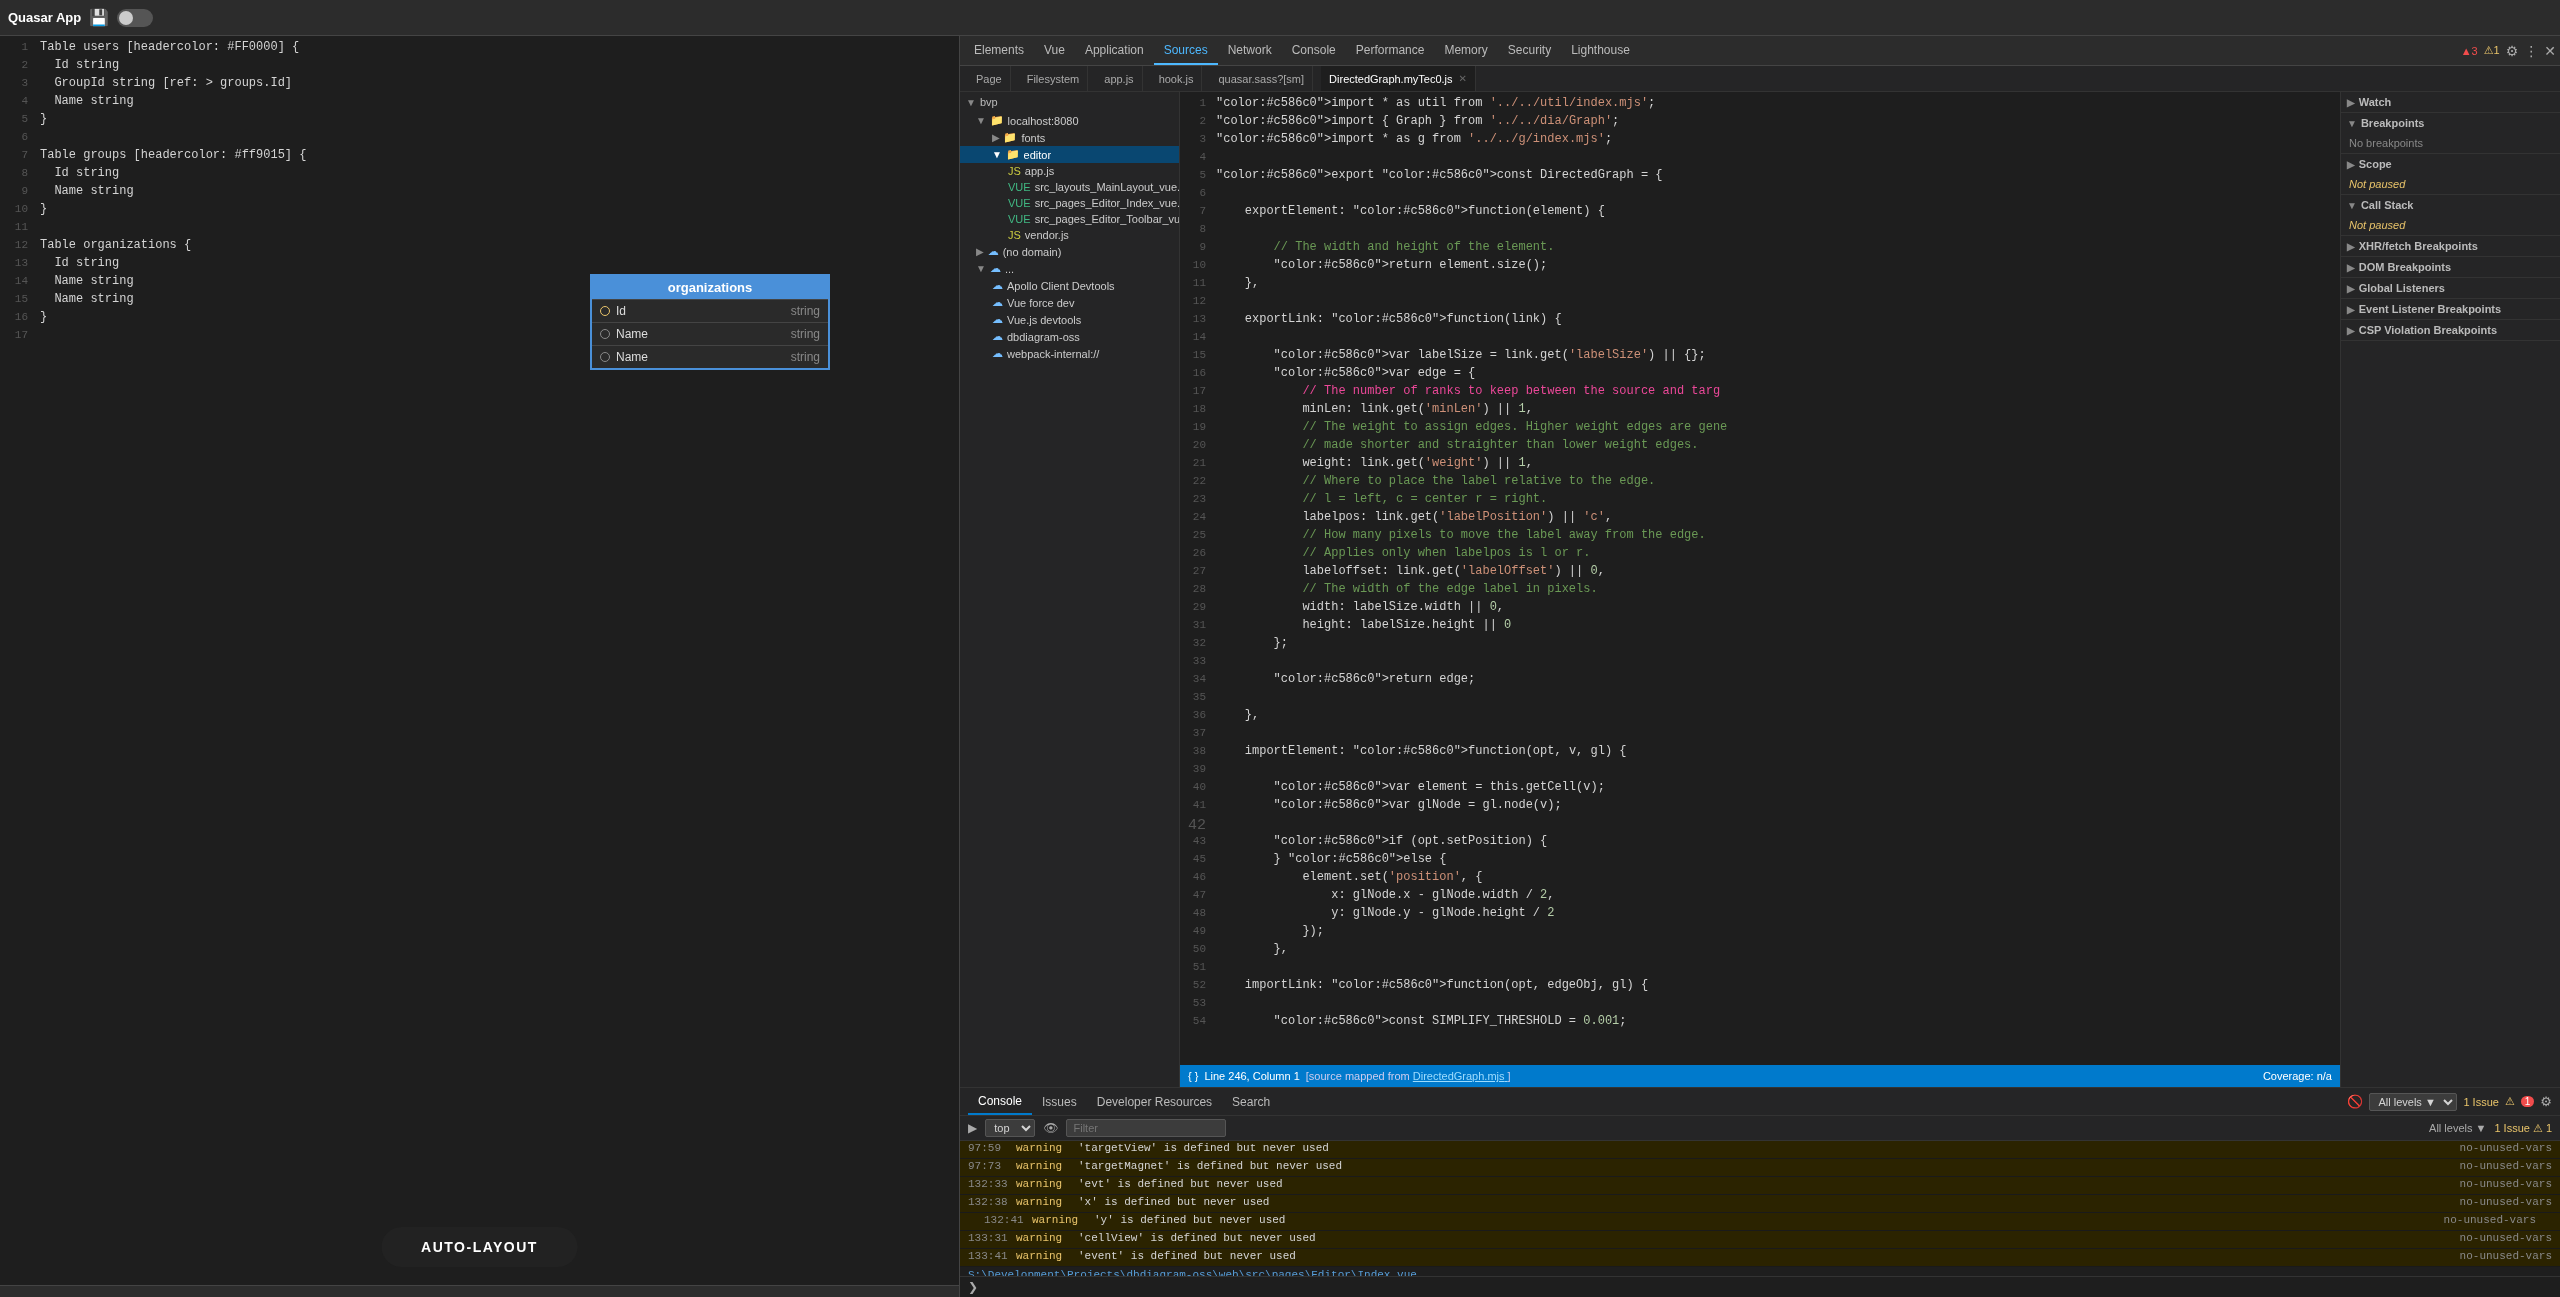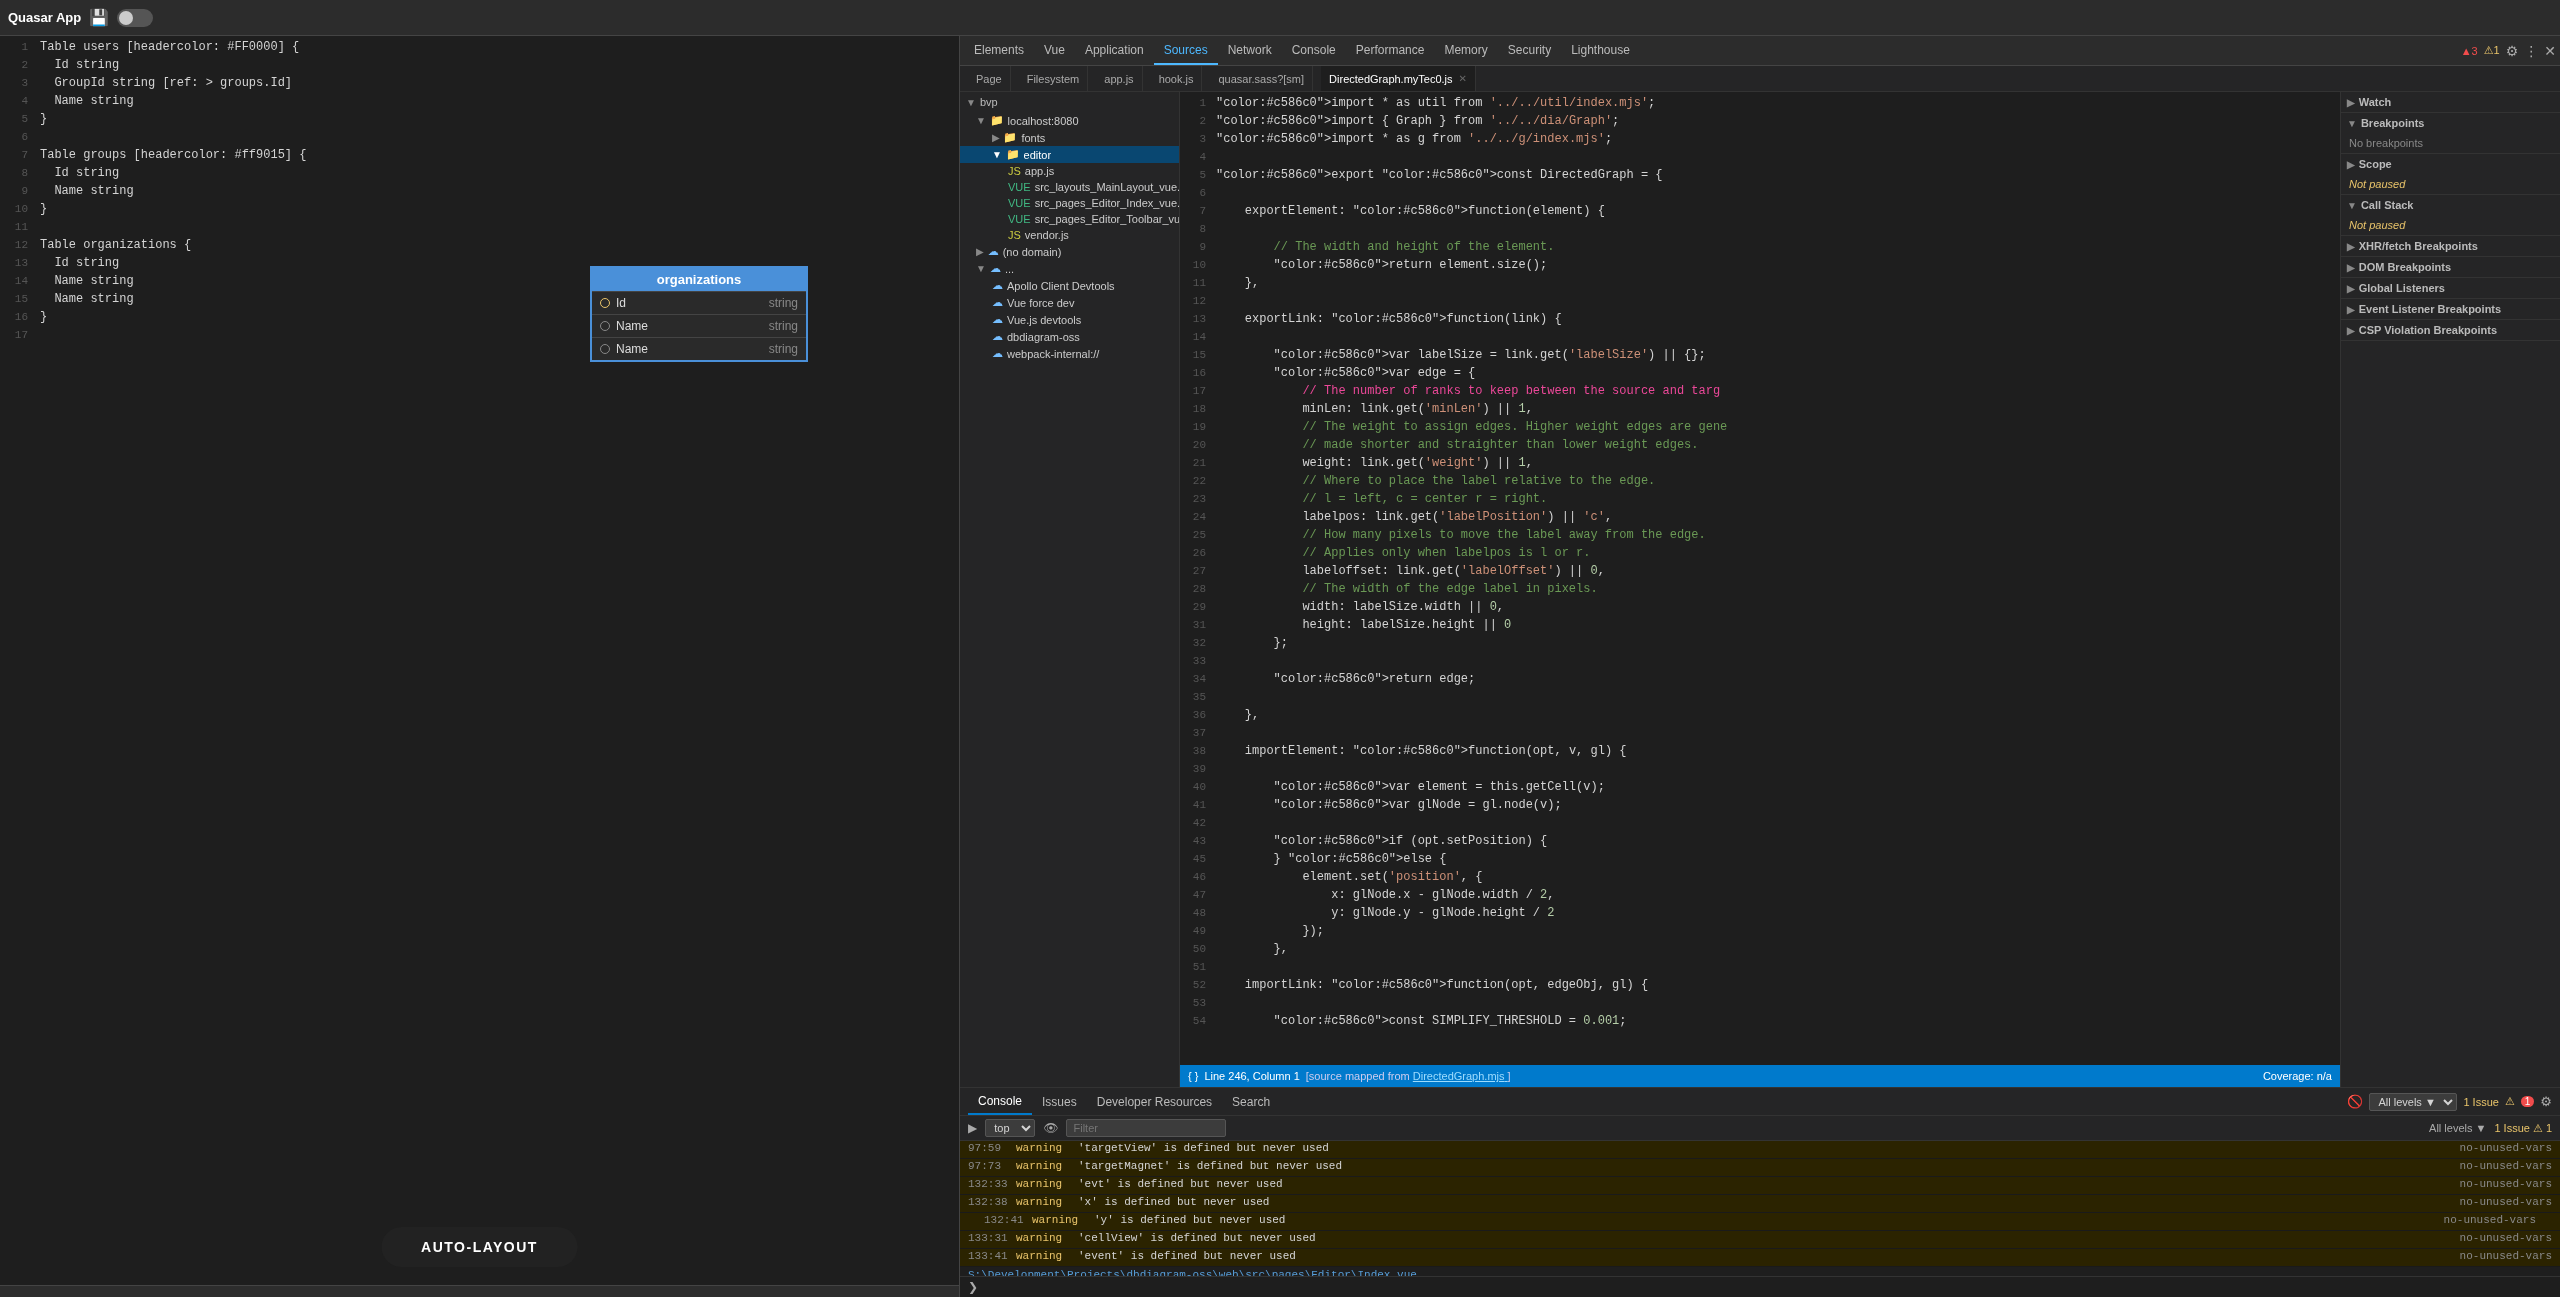--- a/index.html
+++ b/index.html
@@ -10,21 +10,21 @@
 
     
     #main { display: flex; height: calc(1297px - 36px); }
 
     
     #left-pane { width: 960px; background: #1e1e1e; display: flex; flex-direction: column; border-right: 1px solid #444; position: relative; overflow: hidden; }
     #left-pane .code-area { flex: 1; overflow: auto; padding: 4px 0; font-family: 'Courier New', monospace; font-size: 12px; color: #d4d4d4; background: #1e1e1e; position: relative; }
 
     
     #canvas-area { position: absolute; top: 180px; left: 300px; right: 0; bottom: 60px; }
-    .diagram-box { position: absolute; top: 50px; left: 290px; width: 218px; border: 2px solid #4a90d9; background: transparent; }
+    .diagram-box { position: absolute; top: 58px; left: 290px; width: 240px; border: 2px solid #4a90d9; background: transparent; }
     .diagram-header { background: #4a90d9; color: #fff; padding: 4px 8px; font-size: 13px; font-weight: 600; text-align: center; }
 
     
     .auto-layout-btn { position: absolute; bottom: 20px; left: 50%; transform: translateX(-50%); background: #222; color: #fff; border: none; border-radius: 24px; padding: 10px 28px; font-size: 14px; font-weight: 600; letter-spacing: 1px; cursor: pointer; }
 
     
     .h-scrollbar { height: 12px; background: #2d2d2d; border-top: 1px solid #444; }
 
     
     #devtools { flex: 1; display: flex; flex-direction: column; background: #1e1e1e; }
@@ -453,21 +453,21 @@
               </div>
               <div style="display: flex; min-height: 18px; padding: 0px 4px;">
                 <span style="width: 32px; color: rgb(85, 85, 85); text-align: right; padding-right: 10px; flex-shrink: 0; user-select: none; font-size: 11px; padding-top: 1px;">40</span>
                 <span style="white-space: pre; color: rgb(212, 212, 212); font-family: &quot;Courier New&quot;, monospace; font-size: 12px;">        <span style="&lt;span">"color:#c586c0"</span>&gt;var element = this.getCell(v);</span>
               </div>
               <div style="display: flex; min-height: 18px; padding: 0px 4px;">
                 <span style="width: 32px; color: rgb(85, 85, 85); text-align: right; padding-right: 10px; flex-shrink: 0; user-select: none; font-size: 11px; padding-top: 1px;">41</span>
                 <span style="white-space: pre; color: rgb(212, 212, 212); font-family: &quot;Courier New&quot;, monospace; font-size: 12px;">        <span style="&lt;span">"color:#c586c0"</span>&gt;var glNode = gl.node(v);</span>
               </div>
               <div style="display: flex; min-height: 18px; padding: 0px 4px;">
-                <span style="width: 32px; color: rgb(85, 85, 85); text-align: right; padding-right: 10px; flex-shrink: 0; user-select: none; font-size: 11px; padding-top: 1px;">42</span>
+                <span style="width: 32px; color: rgb(85, 85, 85); text-align: right; padding-right: 10px; flex-shrink: 0; user-select: none; font-size: 15px; padding-top: 1px;">42</span>
                 <span style="white-space: pre; color: rgb(212, 212, 212); font-family: &quot;Courier New&quot;, monospace; font-size: 12px;"></span>
               </div>
               <div style="display: flex; min-height: 18px; padding: 0px 4px;">
                 <span style="width: 32px; color: rgb(85, 85, 85); text-align: right; padding-right: 10px; flex-shrink: 0; user-select: none; font-size: 11px; padding-top: 1px;">43</span>
                 <span style="white-space: pre; color: rgb(212, 212, 212); font-family: &quot;Courier New&quot;, monospace; font-size: 12px;">        <span style="&lt;span">"color:#c586c0"</span>&gt;if (opt.setPosition) {</span>
               </div>
               <div style="display: flex; min-height: 18px; padding: 0px 4px;">
                 <span style="width: 32px; color: rgb(85, 85, 85); text-align: right; padding-right: 10px; flex-shrink: 0; user-select: none; font-size: 11px; padding-top: 1px;">45</span>
                 <span style="white-space: pre; color: rgb(212, 212, 212); font-family: &quot;Courier New&quot;, monospace; font-size: 12px;">        } <span style="&lt;span">"color:#c586c0"</span>&gt;else {</span>
               </div>

